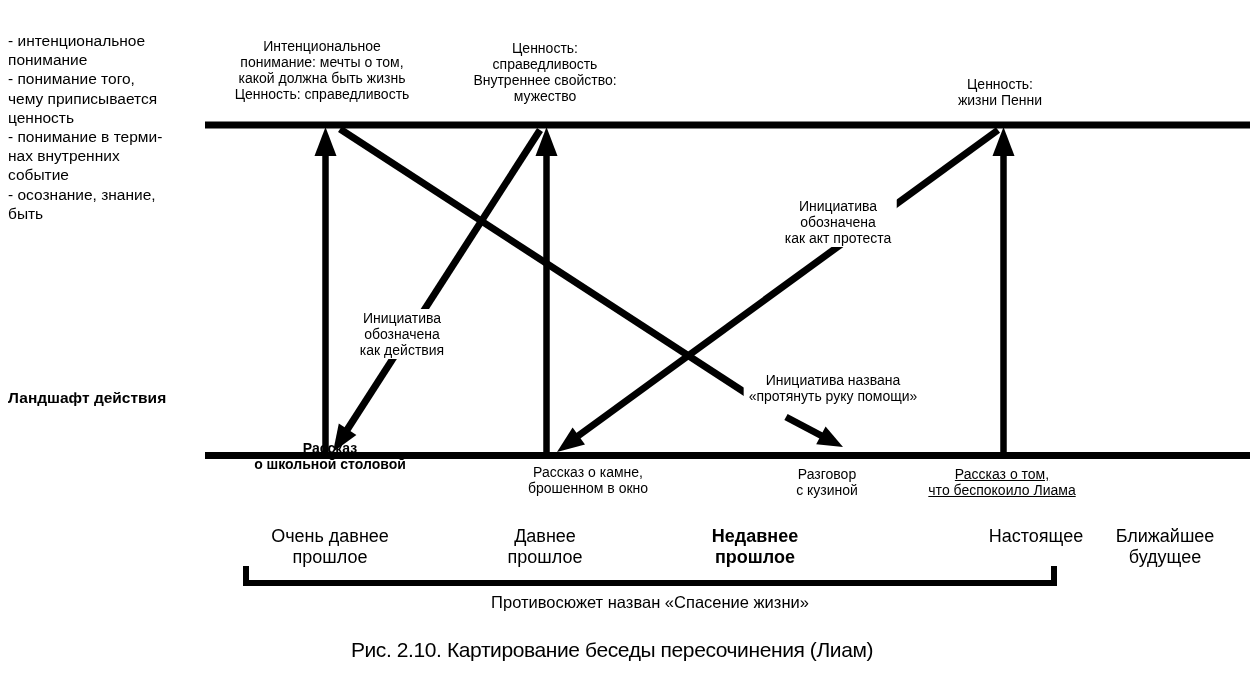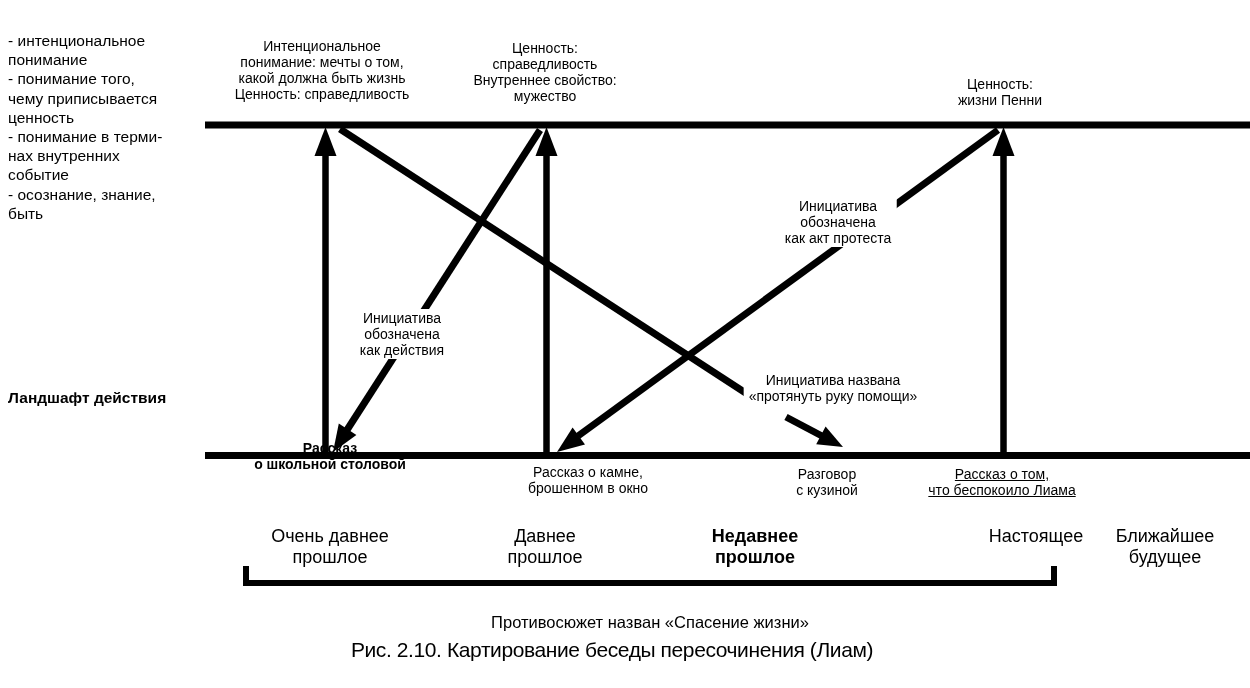--- a/index.html
+++ b/index.html
@@ -11,21 +11,21 @@
   }
   #diagram-svg { position:absolute; left:0; top:0; }
   .lbl {
     position:absolute; transform:translateX(-50%); text-align:center;
     font-size:14px; line-height:16px; white-space:nowrap;
   }
   .lbl.bg { background:var(--bg); padding:1px 5px; }
   .leftcol { position:absolute; font-size:15.5px; line-height:19.2px; white-space:nowrap; }
   .leftcol .bold-lines, .leftcol .title { font-weight:bold; }
   .timeline { font-size:18px; line-height:21px; }
-  .bracket-text { font-size:16.5px;margin-top:20px; }
+  .bracket-text { font-size:16.5px; }
   .caption { font-weight:normal; font-size:21px; letter-spacing:-0.4px; }
 </style>
 </head>
 <body>
 
 <svg id="diagram-svg" width="1250" height="688" viewBox="0 0 1250 688">
 
   <rect x="205" y="121.5" width="1045" height="7" fill="#000"></rect>
   <rect x="205" y="452" width="1045" height="7" fill="#000"></rect>
 

